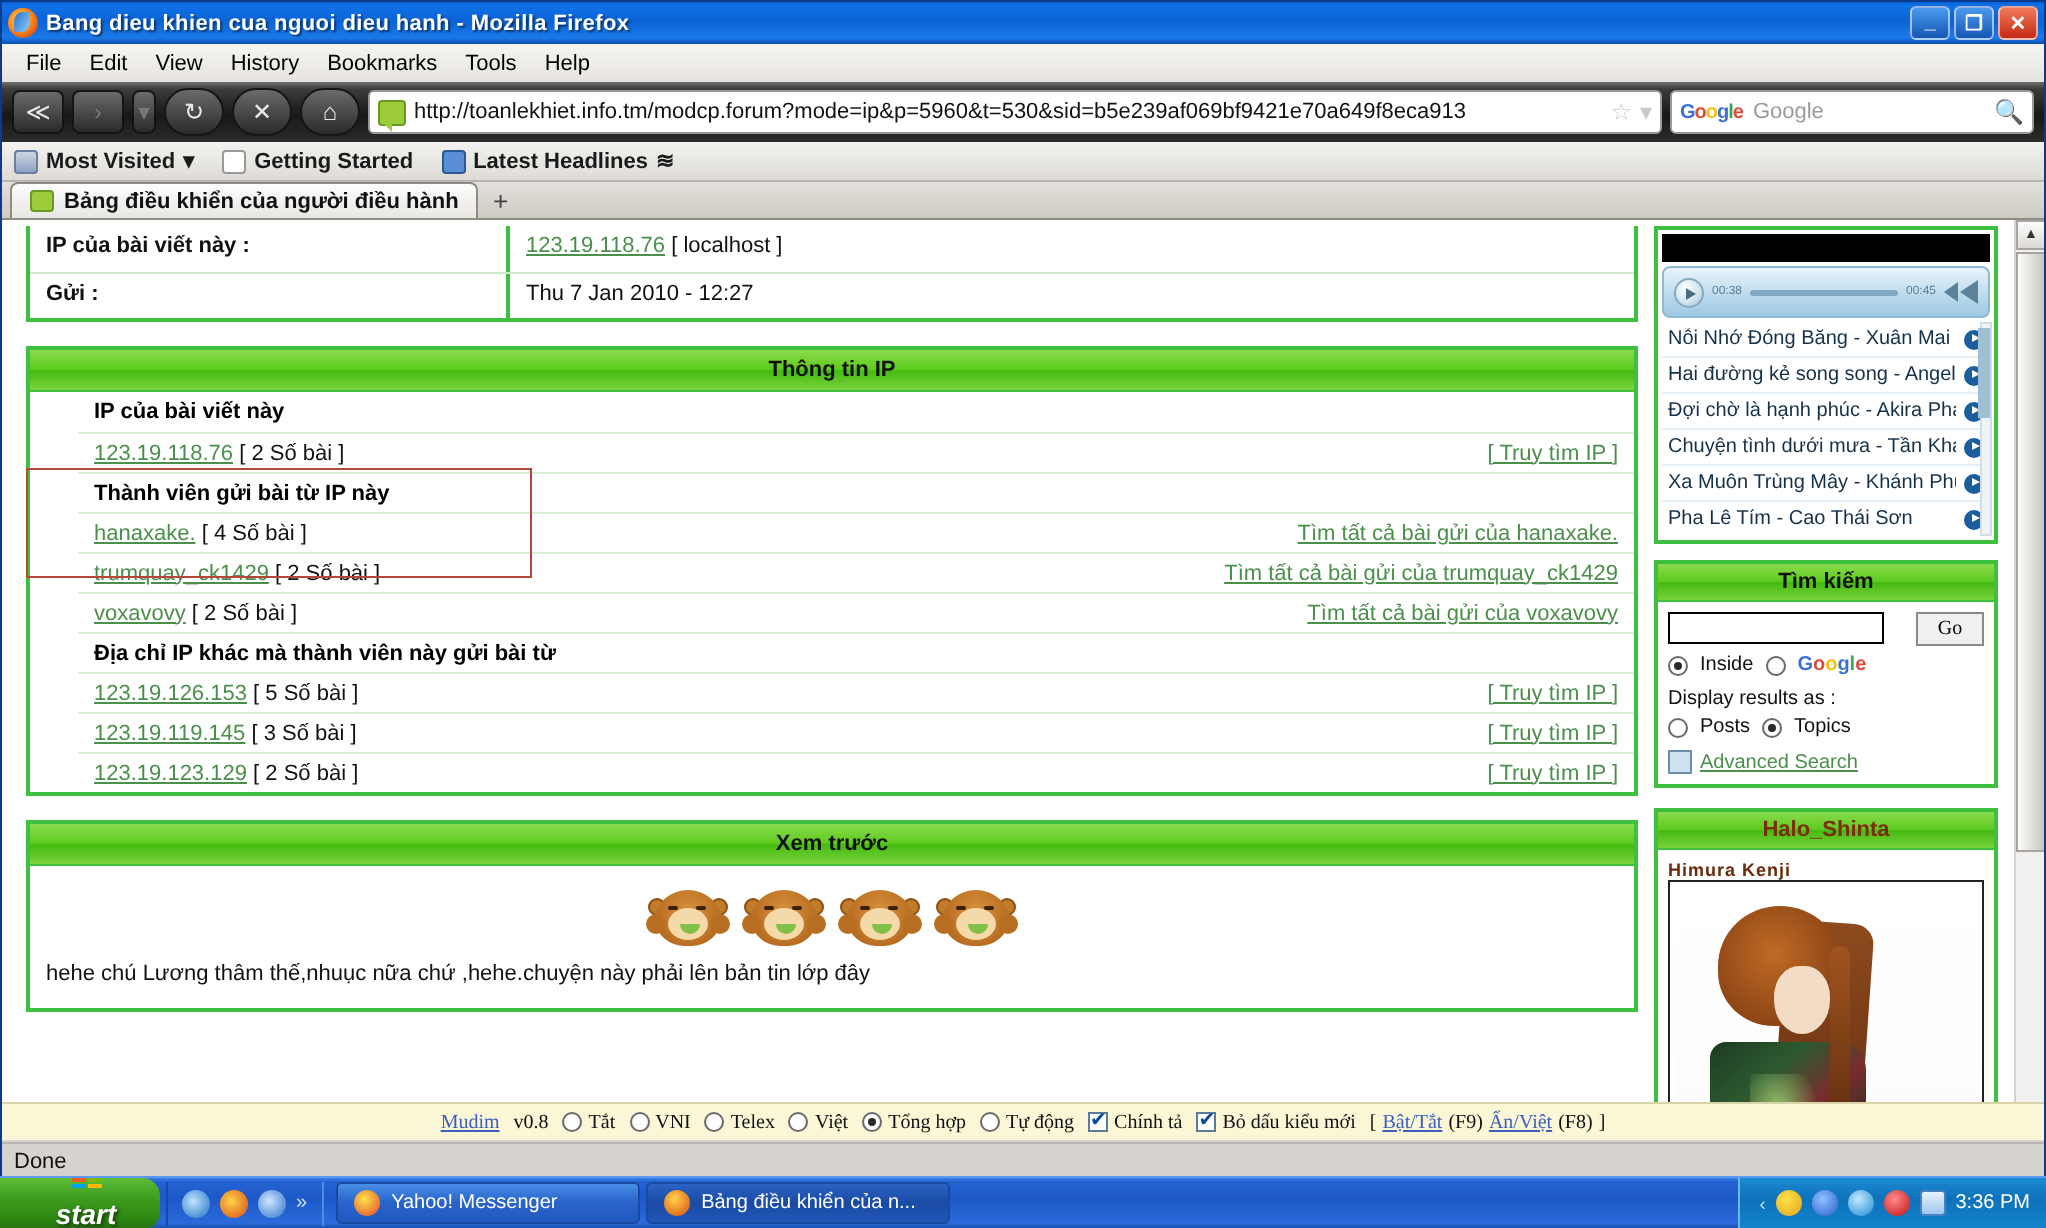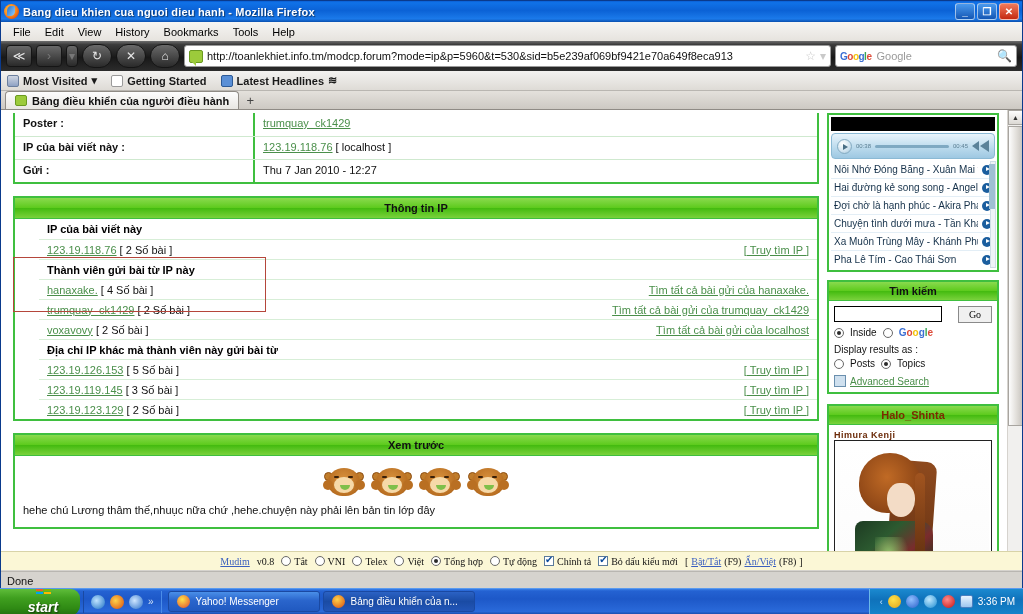--- a/index.html
+++ b/index.html
@@ -473,26 +473,20 @@
     </div>
 
     <div class="viewport">
       <div class="page">
         <div class="content-wrap">
 
           <div class="main-col">
 
             <div class="ftable first">
               <div class="frow">
-                <div class="fcell-l">Poster :</div>
-                <div class="fcell-r">
-                  <a class="glink">trumquay_ck1429</a>
-                </div>
-              </div>
-              <div class="frow">
                 <div class="fcell-l">IP của bài viết này :</div>
                 <div class="fcell-r">
                   <a class="glink">123.19.118.76</a>
                   <span class="plain">[ localhost ]</span>
                 </div>
               </div>
               <div class="frow">
                 <div class="fcell-l">Gửi :</div>
                 <div class="fcell-r">Thu 7 Jan 2010 - 12:27</div>
               </div>
@@ -531,21 +525,21 @@
                   <a class="glink">trumquay_ck1429</a>
                   <span class="plain">[ 2 Số bài ]</span>
                 </span>
                 <a class="glink">Tìm tất cả bài gửi của trumquay_ck1429</a>
               </div>
               <div class="flrow">
                 <span>
                   <a class="glink">voxavovy</a>
                   <span class="plain">[ 2 Số bài ]</span>
                 </span>
-                <a class="glink">Tìm tất cả bài gửi của localhost</a>
+                <a class="glink">Tìm tất cả bài gửi của voxavovy</a>
               </div>
 
               <div class="flrow bold">
                 <span>Địa chỉ IP khác mà thành viên này gửi bài từ</span>
                 <span></span>
               </div>
               <div class="flrow">
                 <span>
                   <a class="glink">123.19.126.153</a>
                   <span class="plain">[ 5 Số bài ]</span>

